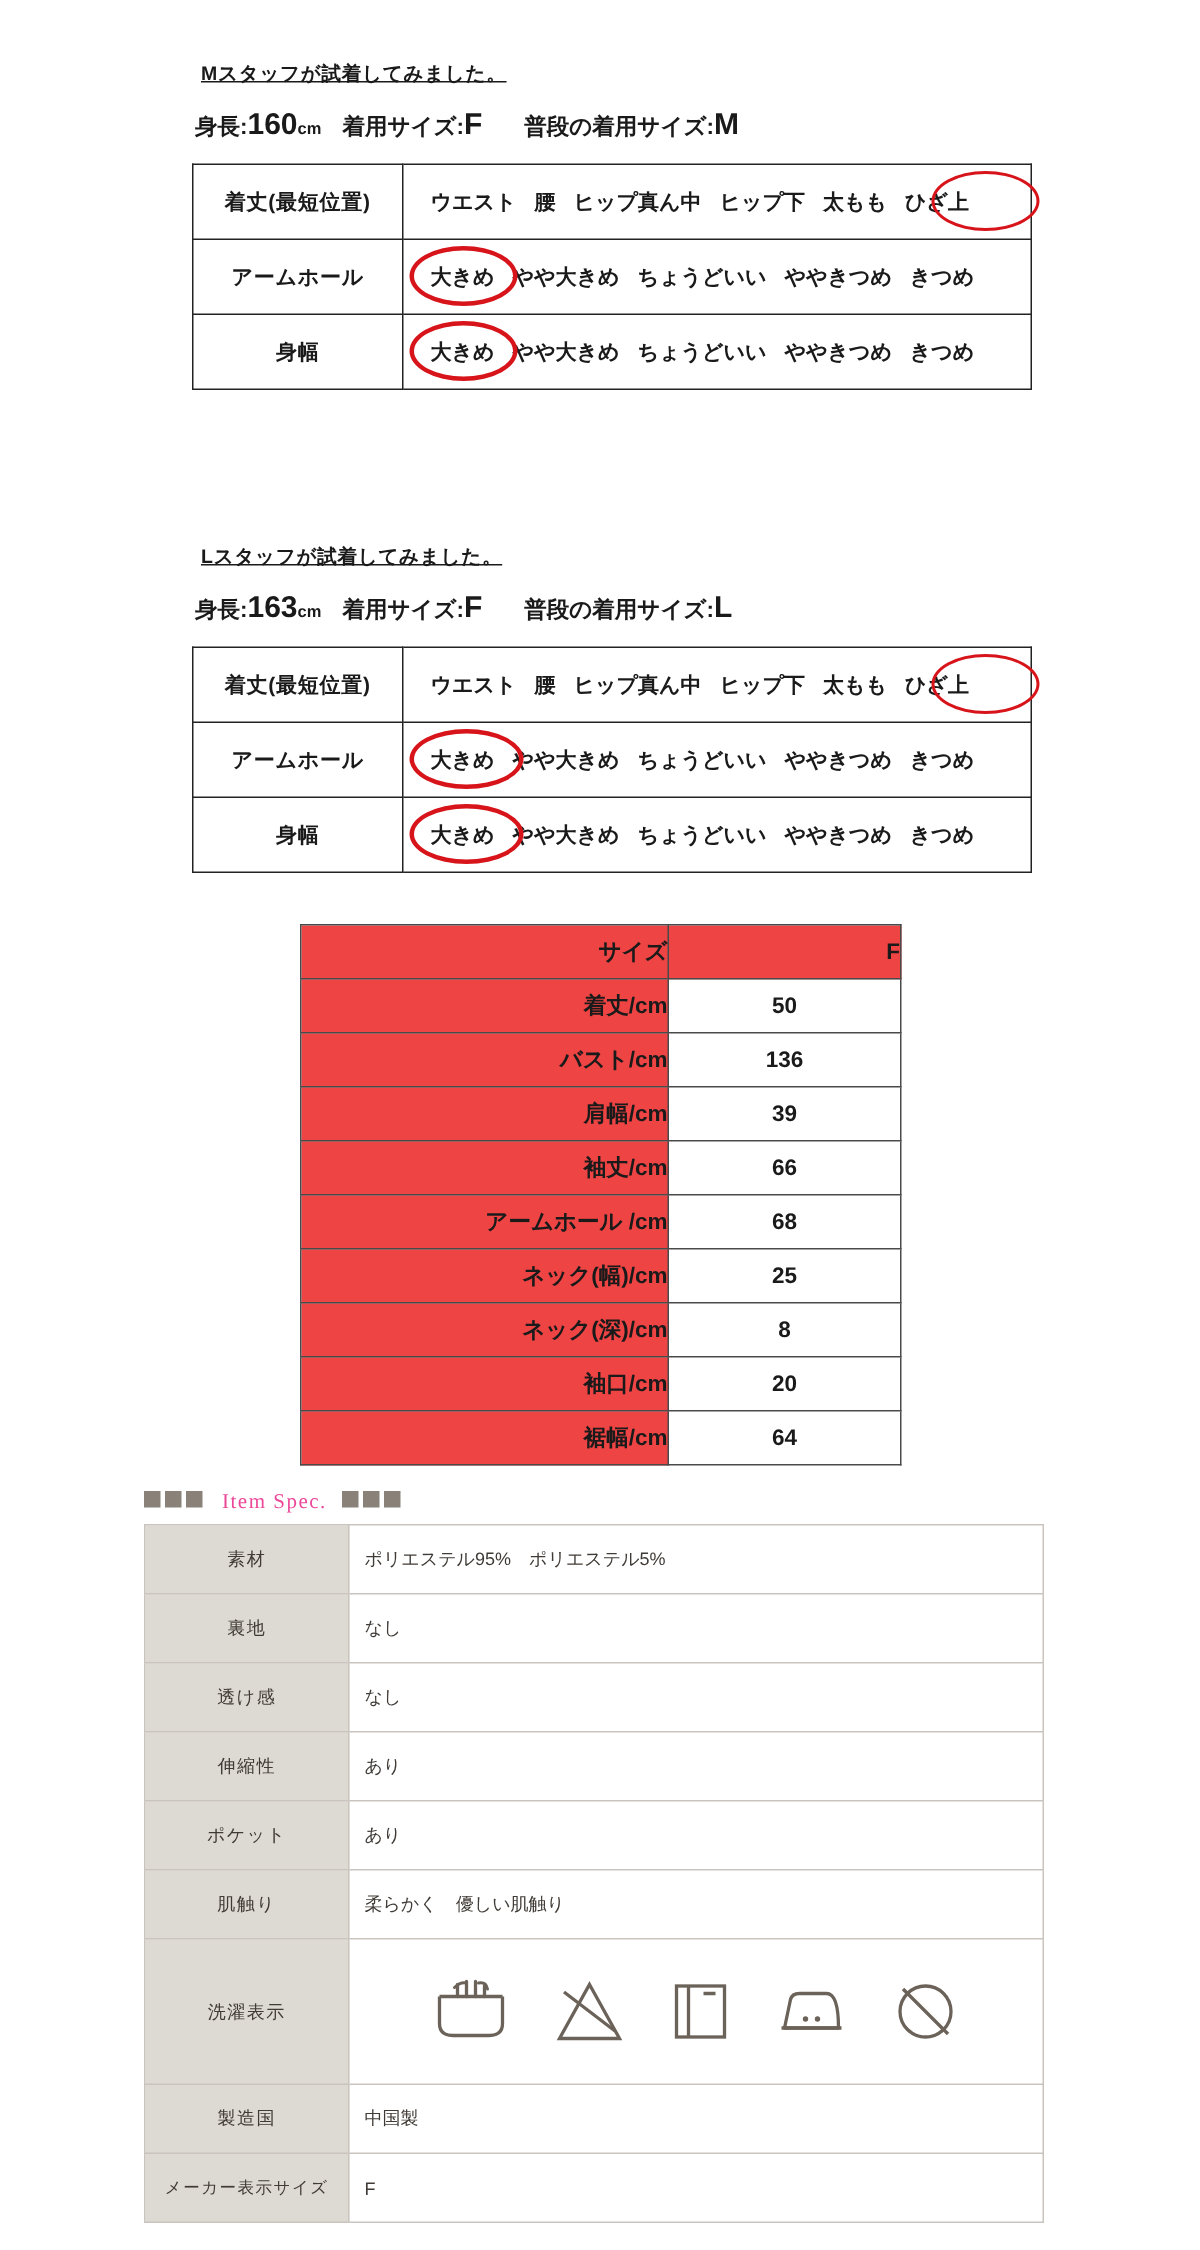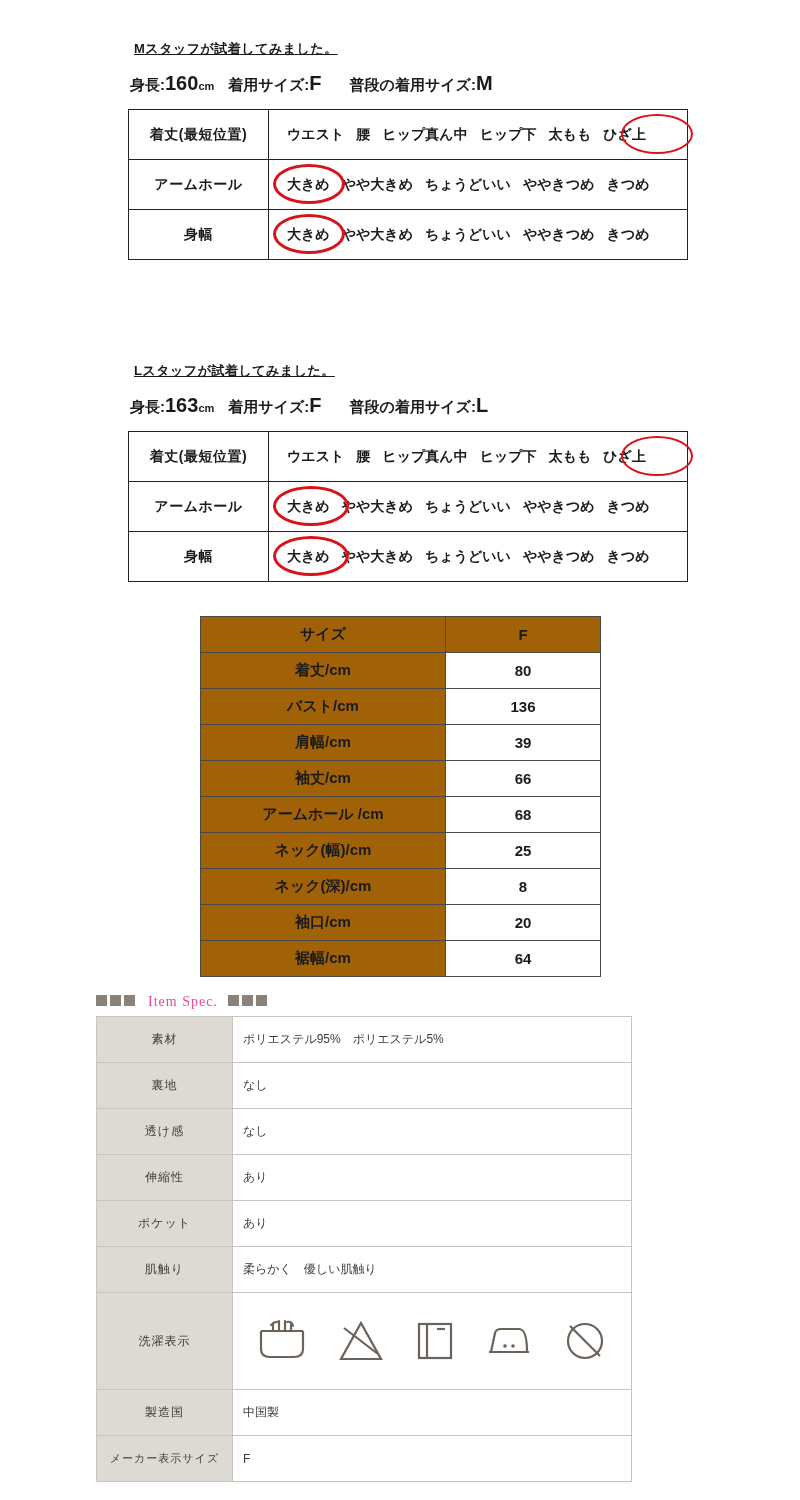--- a/index.html
+++ b/index.html
@@ -76,21 +76,21 @@
     table-layout: fixed;
   }
   table.size td, table.size th {
     border: 1px solid #4a4a4a;
     height: 36px;
     text-align: center;
     font-size: 15px;
     font-weight: bold;
     padding: 0;
   }
-  table.size .hdr, table.size .rowlabel { background: #a16207; }
+  table.size .hdr, table.size .rowlabel { background: #ef4444; text-align: right; }
   table.size .val { background: #ffffff; }
   table.size col.c1 { width: 245px; }
   table.size col.c2 { width: 155px; }
 
   
   .spec-head {
     position: absolute;
     left: 96px;
     top: 978px;
     font-family: "Liberation Serif", serif;
@@ -99,21 +99,21 @@
     letter-spacing: 1px;
     display: flex;
     align-items: center;
     gap: 10px;
   }
   .sq { display: inline-block; width: 11px; height: 11px; background: #8a8178; margin-right: 3px; }
 
   .spec-wrap { position: absolute; left: 96px; top: 1000px; }
   table.spec {
     border-collapse: collapse;
-    width: 536px;
+    width: 600px;
     table-layout: fixed;
   }
   table.spec td {
     border: 1px solid #c9c4bd;
     font-size: 12px;
     color: #403b36;
     vertical-align: middle;
   }
   table.spec td.k {
     width: 136px;
@@ -215,21 +215,21 @@
           <col class="c1">
           <col class="c2">
         </colgroup>
       <tbody>
           <tr>
         <td class="hdr">サイズ</td>
         <td class="hdr">F</td>
       </tr>
       <tr>
         <td class="rowlabel">着丈/cm</td>
-        <td class="val">80</td>
+        <td class="val">50</td>
       </tr>
       <tr>
         <td class="rowlabel">バスト/cm</td>
         <td class="val">136</td>
       </tr>
       <tr>
         <td class="rowlabel">肩幅/cm</td>
         <td class="val">39</td>
       </tr>
       <tr>

